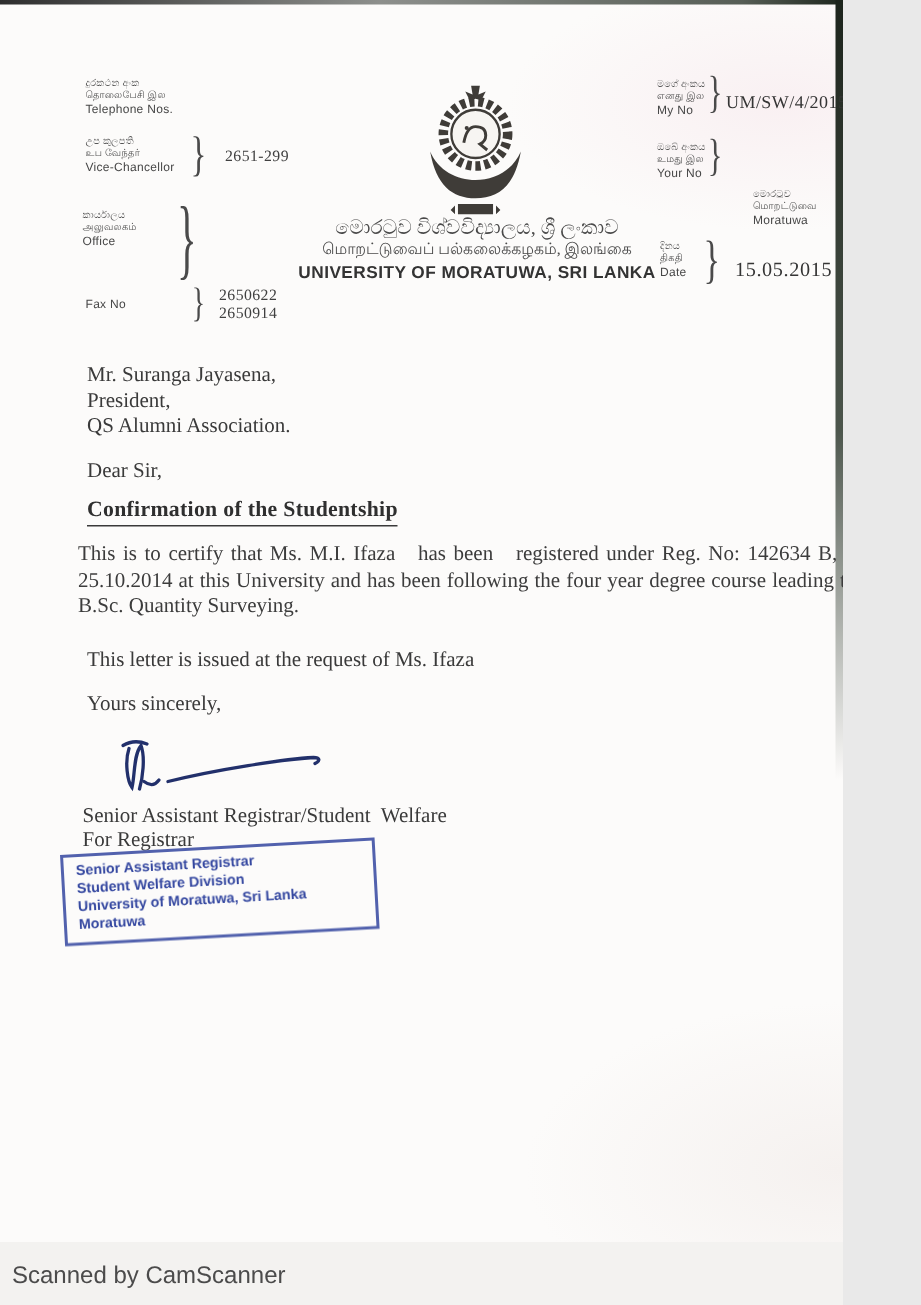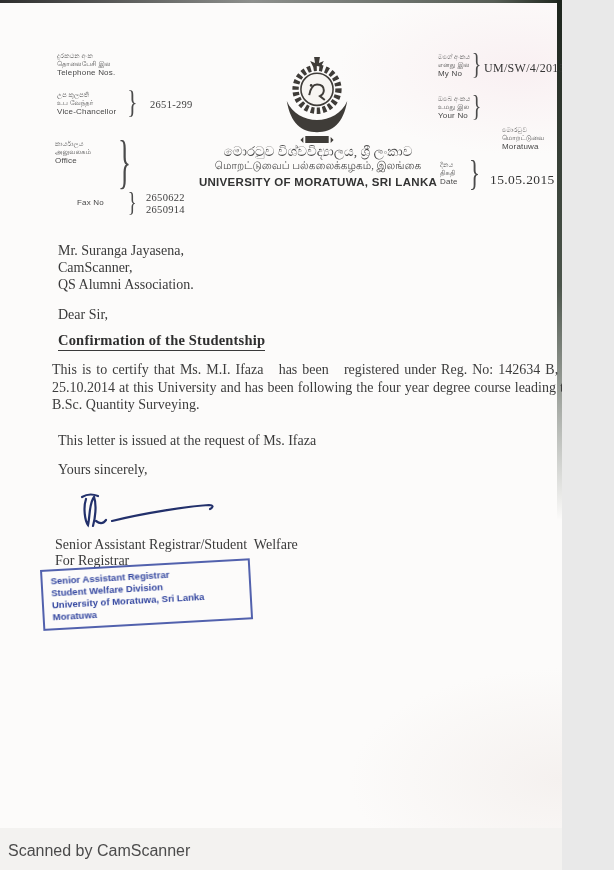--- a/index.html
+++ b/index.html
@@ -65,21 +65,21 @@
   <div class="brace" style="left:126px;top:88px;font-size:26px;transform:scale(.85,1.25);">}</div>
   <div class="abs numcol" style="left:150px;top:99px;">2651-299</div>
 
   <div class="abs tri" style="left:55px;top:140px;">
     <div>කාර්යාලය</div>
     <div>அலுவலகம்</div>
     <div class="en">Office</div>
   </div>
   <div class="brace" style="left:118px;top:128px;font-size:34px;transform:scale(.8,1.75);transform-origin:left top;">}</div>
 
-  <div class="abs tri" style="left:57px;top:198px;margin-left:20px;">
+  <div class="abs tri" style="left:57px;top:198px;">
     <div class="en">Fax No</div>
   </div>
   <div class="brace" style="left:127px;top:189px;font-size:22px;transform:scale(.85,1.25);">}</div>
   <div class="abs numcol" style="left:146px;top:192px;">
     <div>2650622</div>
     <div>2650914</div>
   </div>
 
   <div class="abs" style="left:278px;top:55px;">
     <svg width="78" height="90" viewBox="0 0 80 92" fill="none">
@@ -120,21 +120,21 @@
   <div class="abs tri" style="left:440px;top:161px;">
     <div>දිනය</div>
     <div>திகதி</div>
     <div class="en">Date</div>
   </div>
   <div class="brace" style="left:468px;top:158px;font-size:27px;transform:scale(.85,1.3);">}</div>
   <div class="abs" style="left:490px;top:172px;font-size:13.5px;color:#353535;letter-spacing:.4px;">15.05.2015</div>
 
   <div class="abs line14" style="left:58px;top:242px;">
     <div>Mr. Suranga Jayasena,</div>
-    <div>CamScanner,</div>
+    <div>President,</div>
     <div>QS Alumni Association.</div>
   </div>
 
   <div class="abs line14" style="left:58px;top:306px;">Dear Sir,</div>
 
   <div class="abs" style="left:58px;top:331px;">
     <span class="subject">Confirmation of the Studentship</span>
   </div>
 
   <div class="abs para pre" style="left:52px;top:361px;width:540px;">This is to certify that Ms. M.I. Ifaza   has been   registered under Reg. No: 142634 B, since 25.10.2014 at this University and has been following the four year degree course leading to the B.Sc. Quantity Surveying.</div>

